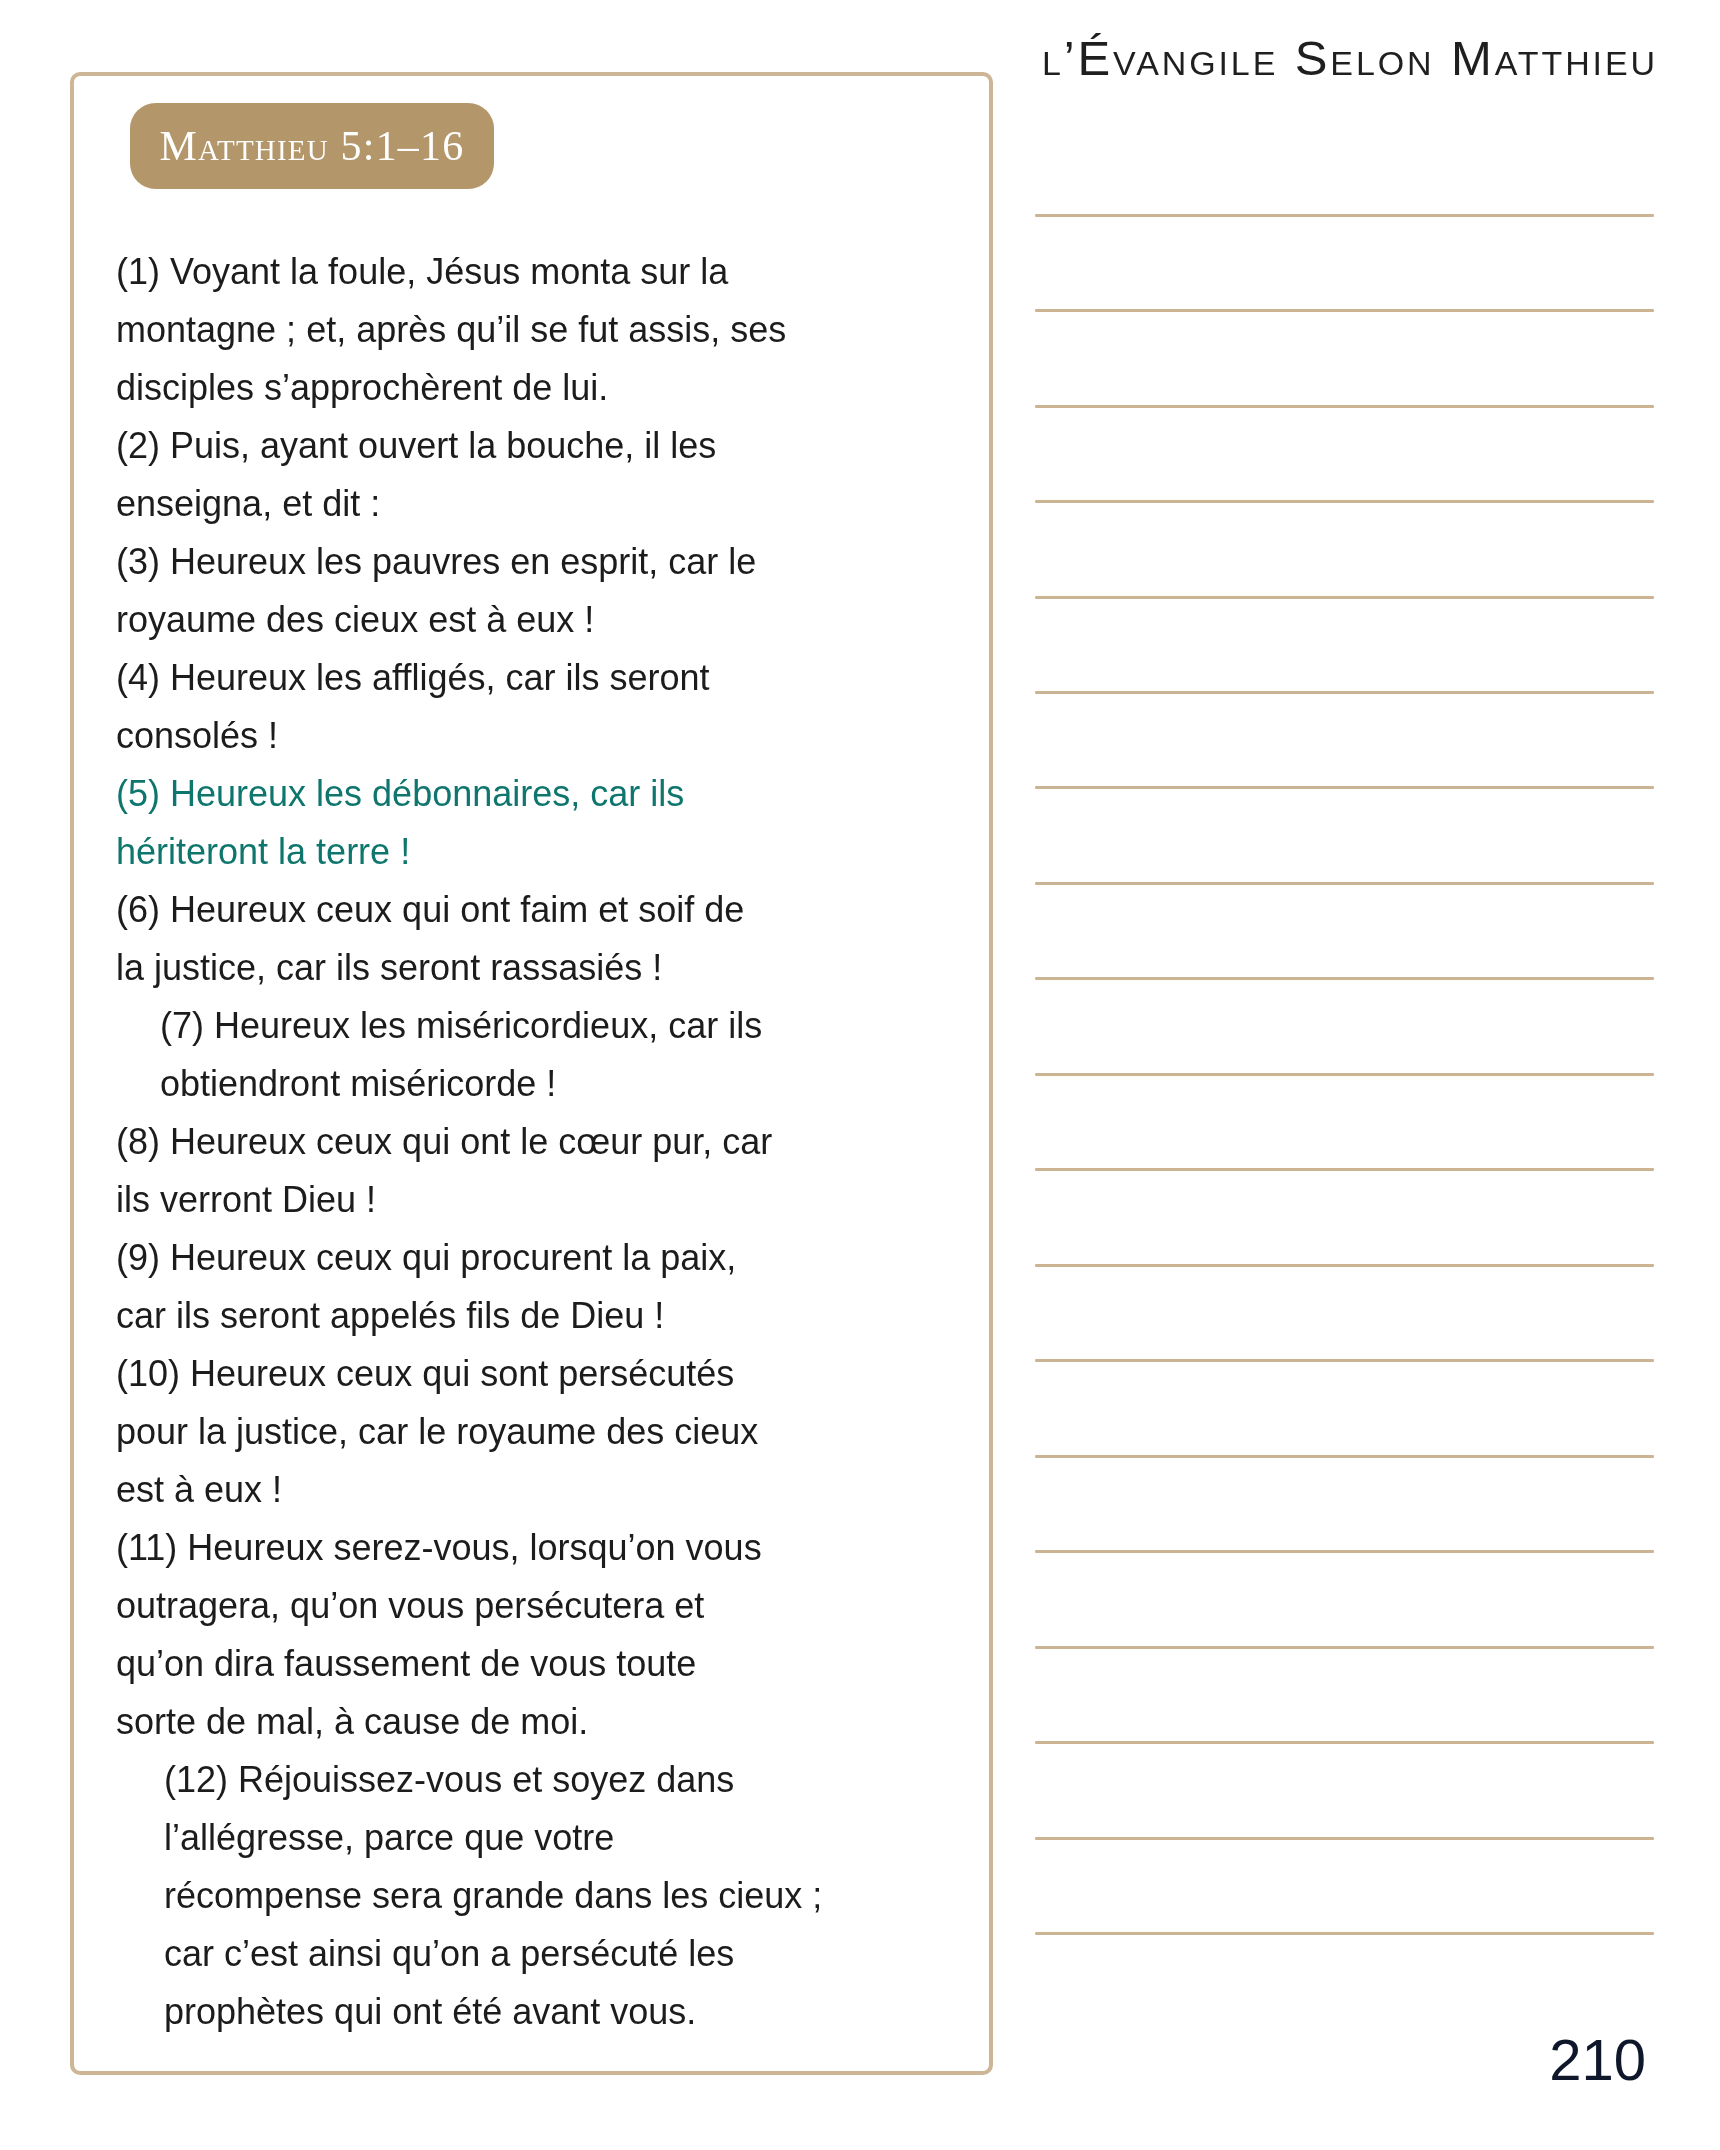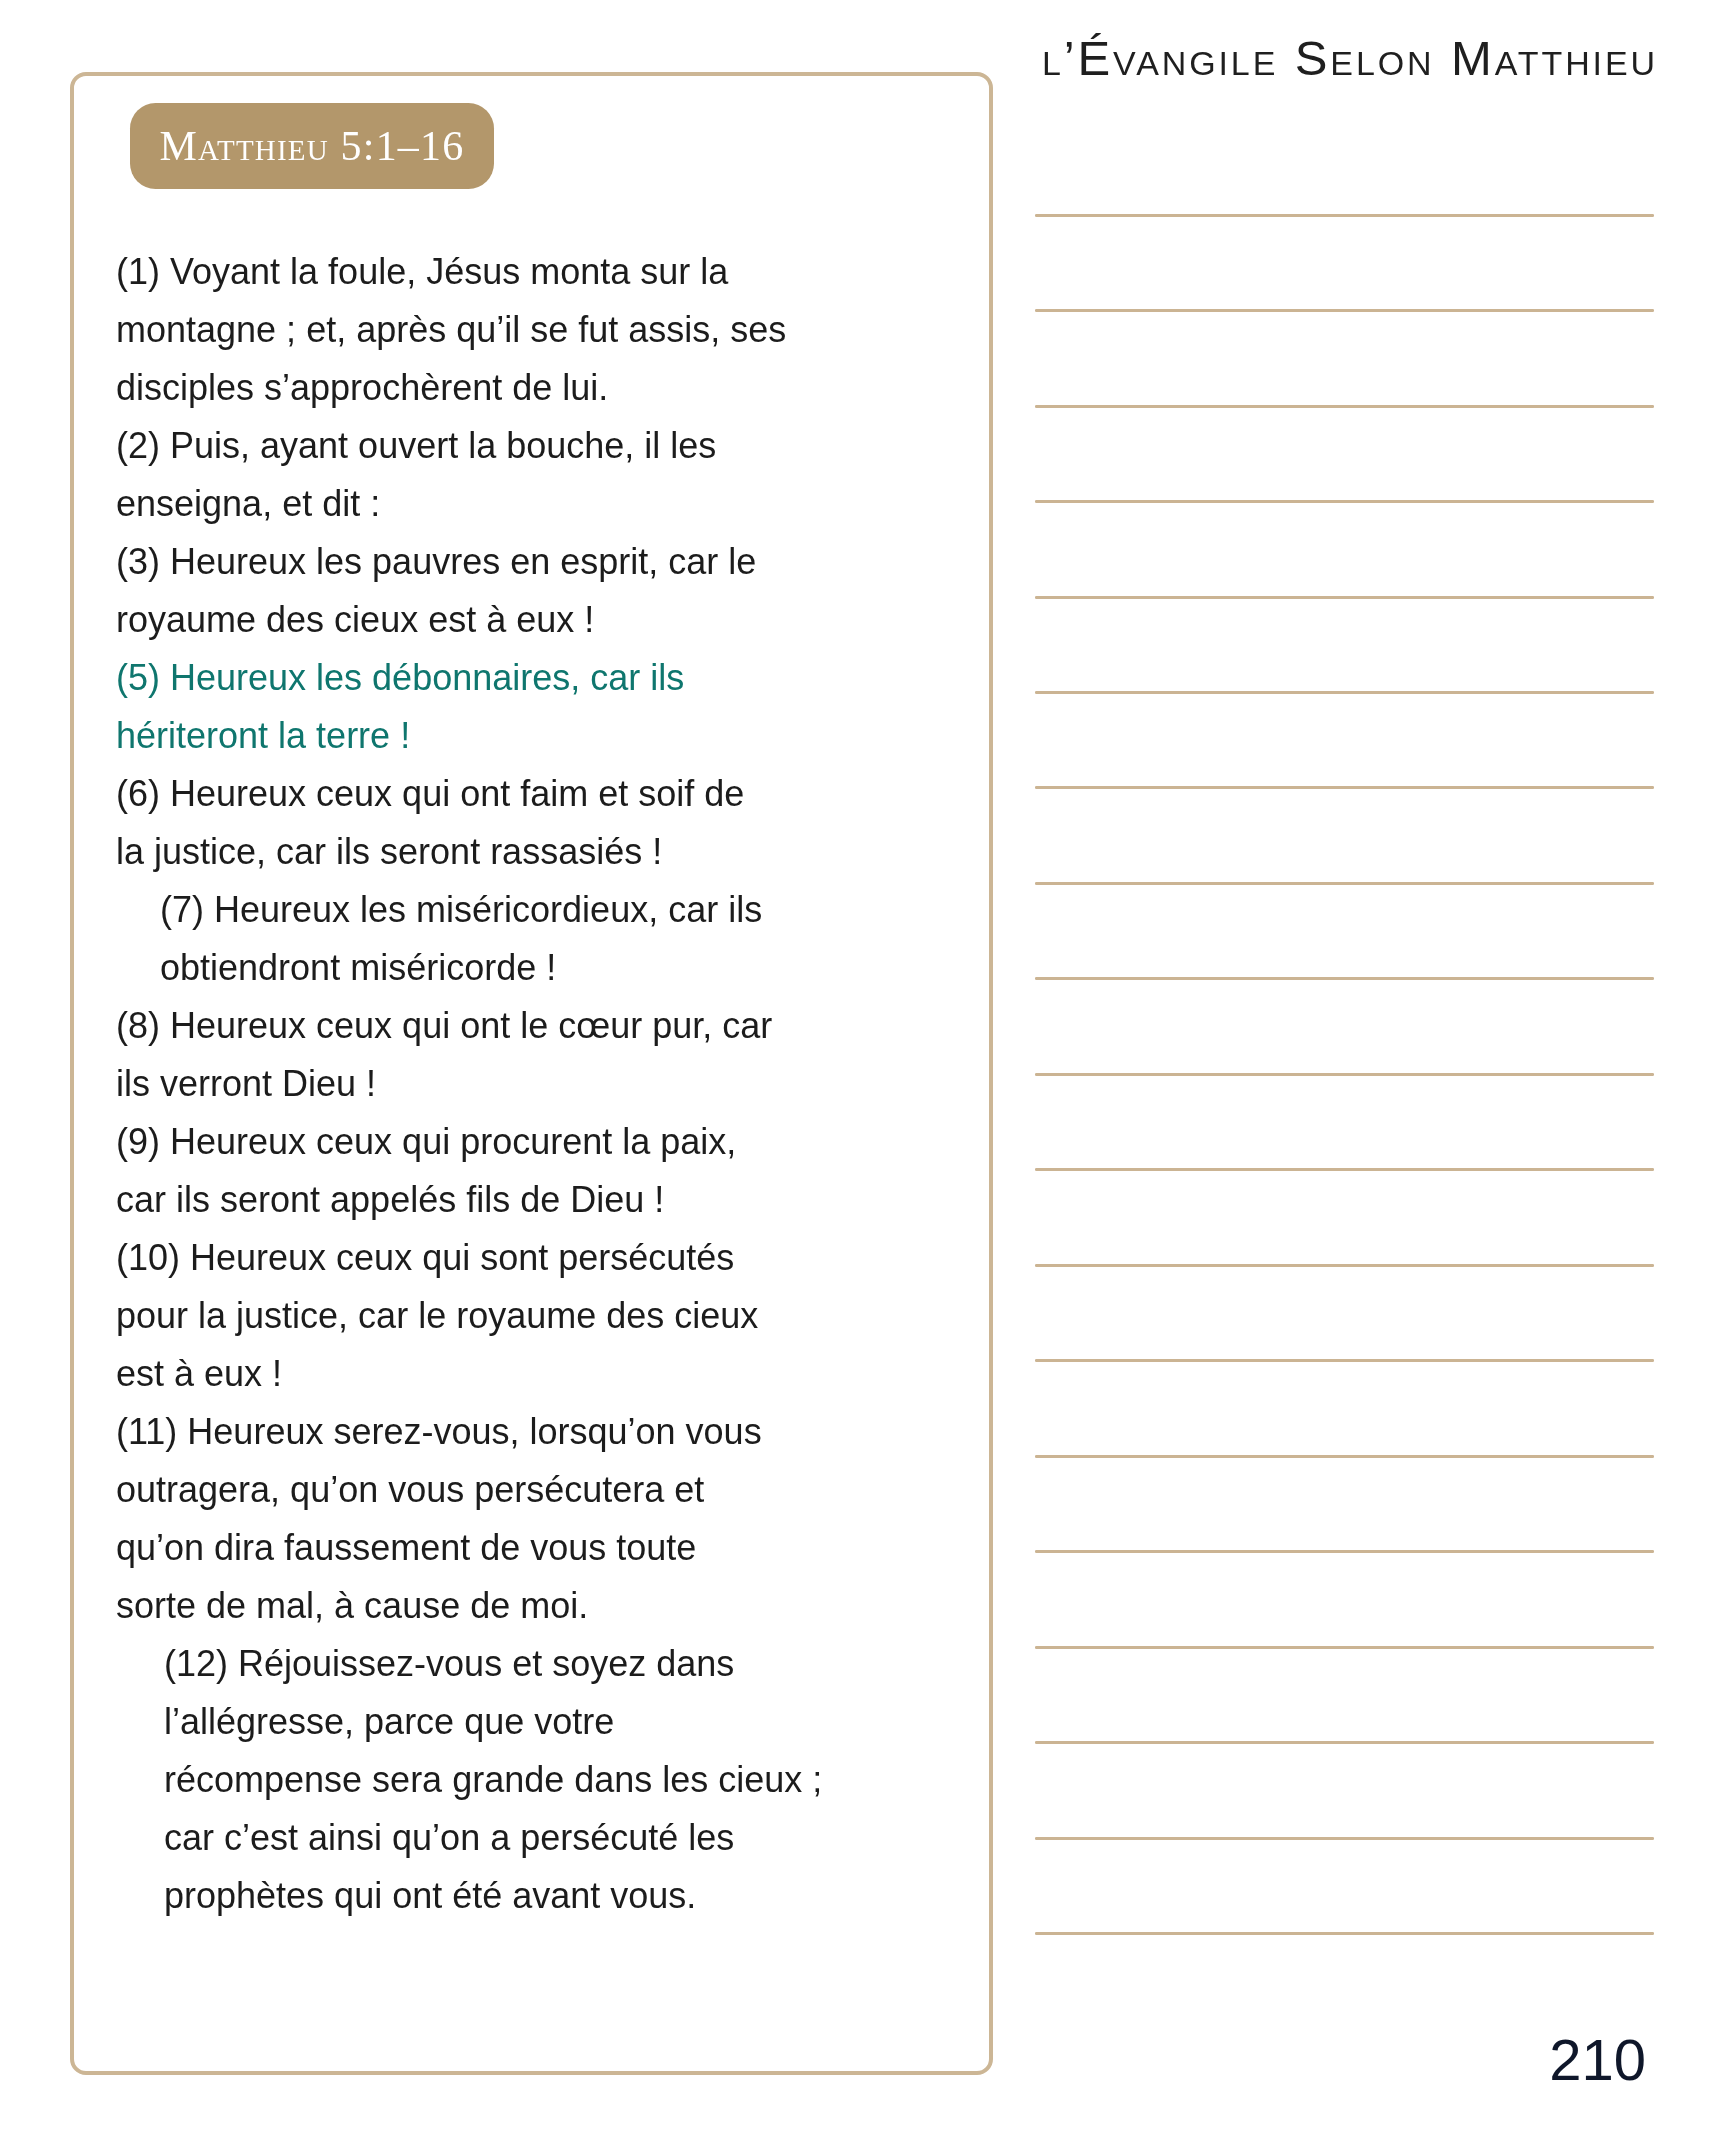--- a/index.html
+++ b/index.html
@@ -22,21 +22,21 @@
     color: #1f1f1f;
     white-space: nowrap;
   }
   .scripture-box {
     position: absolute;
     left: 70px;
     top: 72px;
     width: 915px;   
     height: 1995px;  
     border: 4px solid #ccb695;
-    border-radius: 16px;
+    border-radius: 10px;
     background: #ffffff;
     box-sizing: content-box;
   }
   .passage-badge {
     position: absolute;
     left: 56px;   
     top: 27px;    
     width: 364px;
     height: 86px;
     border-radius: 25.5px;
@@ -97,20 +97,22 @@
       <span>Matthieu 5:1–16</span>
     </div>
     <div class="verses">
         <p class="verse" style="color: rgb(28, 28, 28);">(1) Voyant la foule, Jésus monta sur la
 montagne ; et, après qu’il se fut assis, ses
 disciples s’approchèrent de lui.</p>
         <p class="verse" style="color: rgb(28, 28, 28);">(2) Puis, ayant ouvert la bouche, il les
 enseigna, et dit :</p>
         <p class="verse" style="color: rgb(28, 28, 28);">(3) Heureux les pauvres en esprit, car le
 royaume des cieux est à eux !</p>
+        <p class="verse" style="color: rgb(28, 28, 28);">(4) Heureux les affligés, car ils seront
+consolés !</p>
         <p class="verse" style="color: #0f766e;">(5) Heureux les débonnaires, car ils
 hériteront la terre !</p>
         <p class="verse" style="color: rgb(28, 28, 28);">(6) Heureux ceux qui ont faim et soif de
 la justice, car ils seront rassasiés !</p>
         <p class="verse" style="color: rgb(28, 28, 28); margin-left: 44px;">(7) Heureux les miséricordieux, car ils
 obtiendront miséricorde !</p>
         <p class="verse" style="color: rgb(28, 28, 28);">(8) Heureux ceux qui ont le cœur pur, car
 ils verront Dieu !</p>
         <p class="verse" style="color: rgb(28, 28, 28);">(9) Heureux ceux qui procurent la paix,
 car ils seront appelés fils de Dieu !</p>

